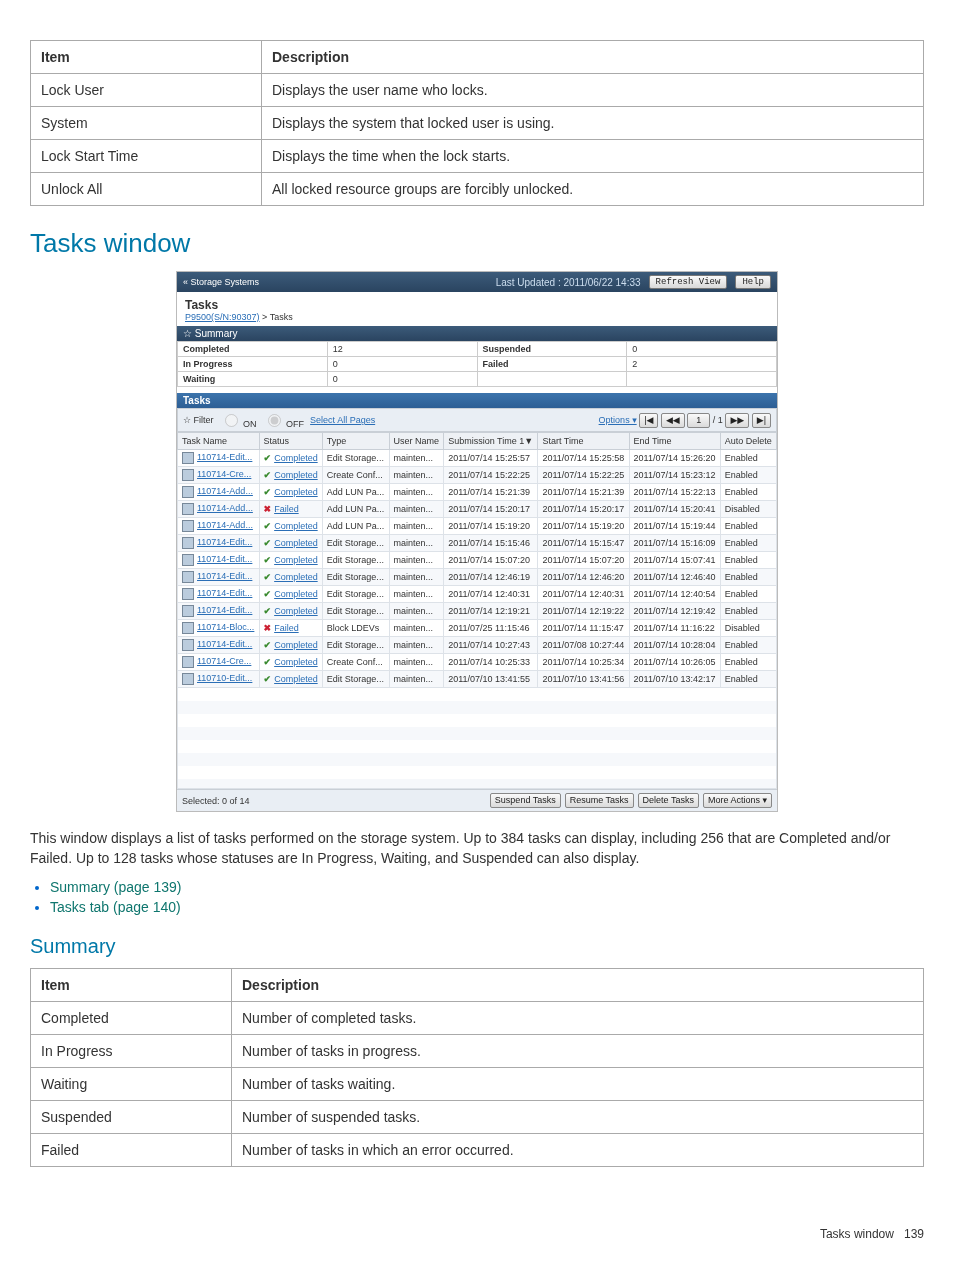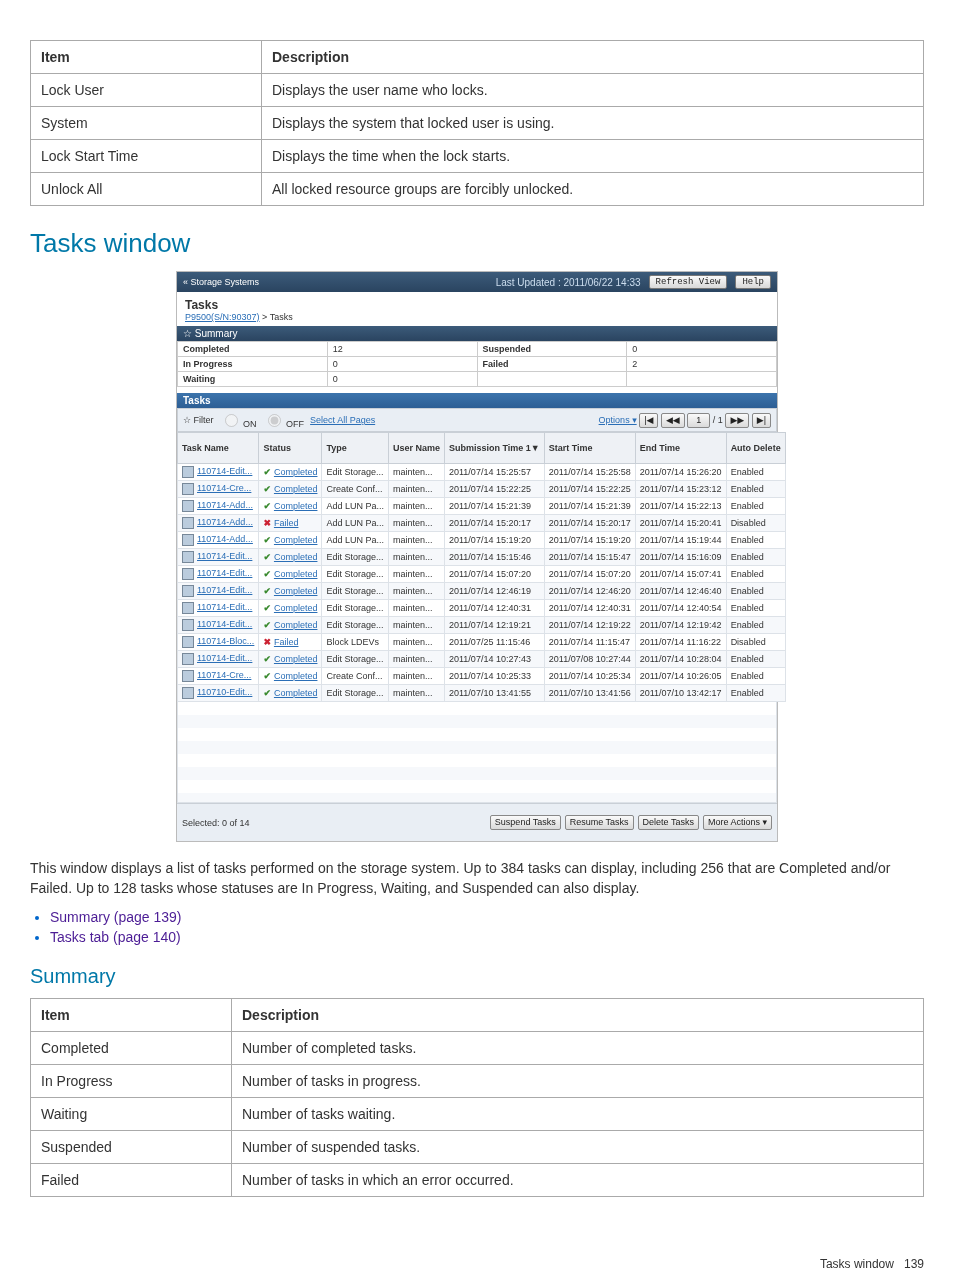--- a/index.html
+++ b/index.html
@@ -41,21 +41,21 @@
   h2 {
     font-size: 20px;
     color: #0078a8;
     font-weight: normal;
     margin: 20px 0 10px 0;
   }
   p { margin: 10px 0; line-height: 1.45; }
   ul.links { margin: 8px 0 18px 20px; padding: 0; }
   ul.links li { color: #0066cc; margin: 4px 0; }
   ul.links li::marker { color:#0066cc; }
-  a.link { color:#4c1d95; text-decoration:none; }
+  a.link { color:#0f766e; text-decoration:none; }
   .footer {
     text-align: right;
     font-size: 12px;
     color:#333;
     margin-top: 60px;
   }
   
   .shot {
     width: 600px;
     margin: 0 auto 16px auto;
@@ -137,23 +137,23 @@
     line-height:13px;
     color:#222;
   }
   .shot table.grid {
     width:100%; border-collapse:collapse; background:#fff;
     font-size:9px;
   }
   .shot table.grid th {
     background:#eef1f5;
     border:1px solid #c9cfd6;
-    padding:10px 4px;
+    padding:3px 4px;
     text-align:left;
-    font-weight:bold;
+    font-weight:normal;
     color:#333;
     white-space:nowrap;
   }
   .shot table.grid td {
     border:1px solid #dde2e8;
     padding:2px 4px;
     white-space:nowrap;
   }
   .shot table.grid tr:nth-child(even) td { background:#f6f8fb; }
   .shot .tname { color:#2a6eb6; text-decoration:underline; }
@@ -167,21 +167,21 @@
   .shot .slink { color:#2a6eb6; text-decoration:underline; }
   .shot .blank {
     height:100px;
     background: repeating-linear-gradient(#fff,#fff 13px,#f6f8fb 13px,#f6f8fb 26px);
     border:1px solid #dde2e8;
     border-top:none;
   }
   .shot .bottombar {
     background:#e9eef4;
     border-top:1px solid #c9cfd6;
-    padding:11px 5px;
+    padding:3px 5px;
     display:flex;
     align-items:center;
     gap:4px;
     font-size:9px;
   }
   .shot .bottombar .flex1 { flex:1; }
 </style>
 </head>
 <body>
 

